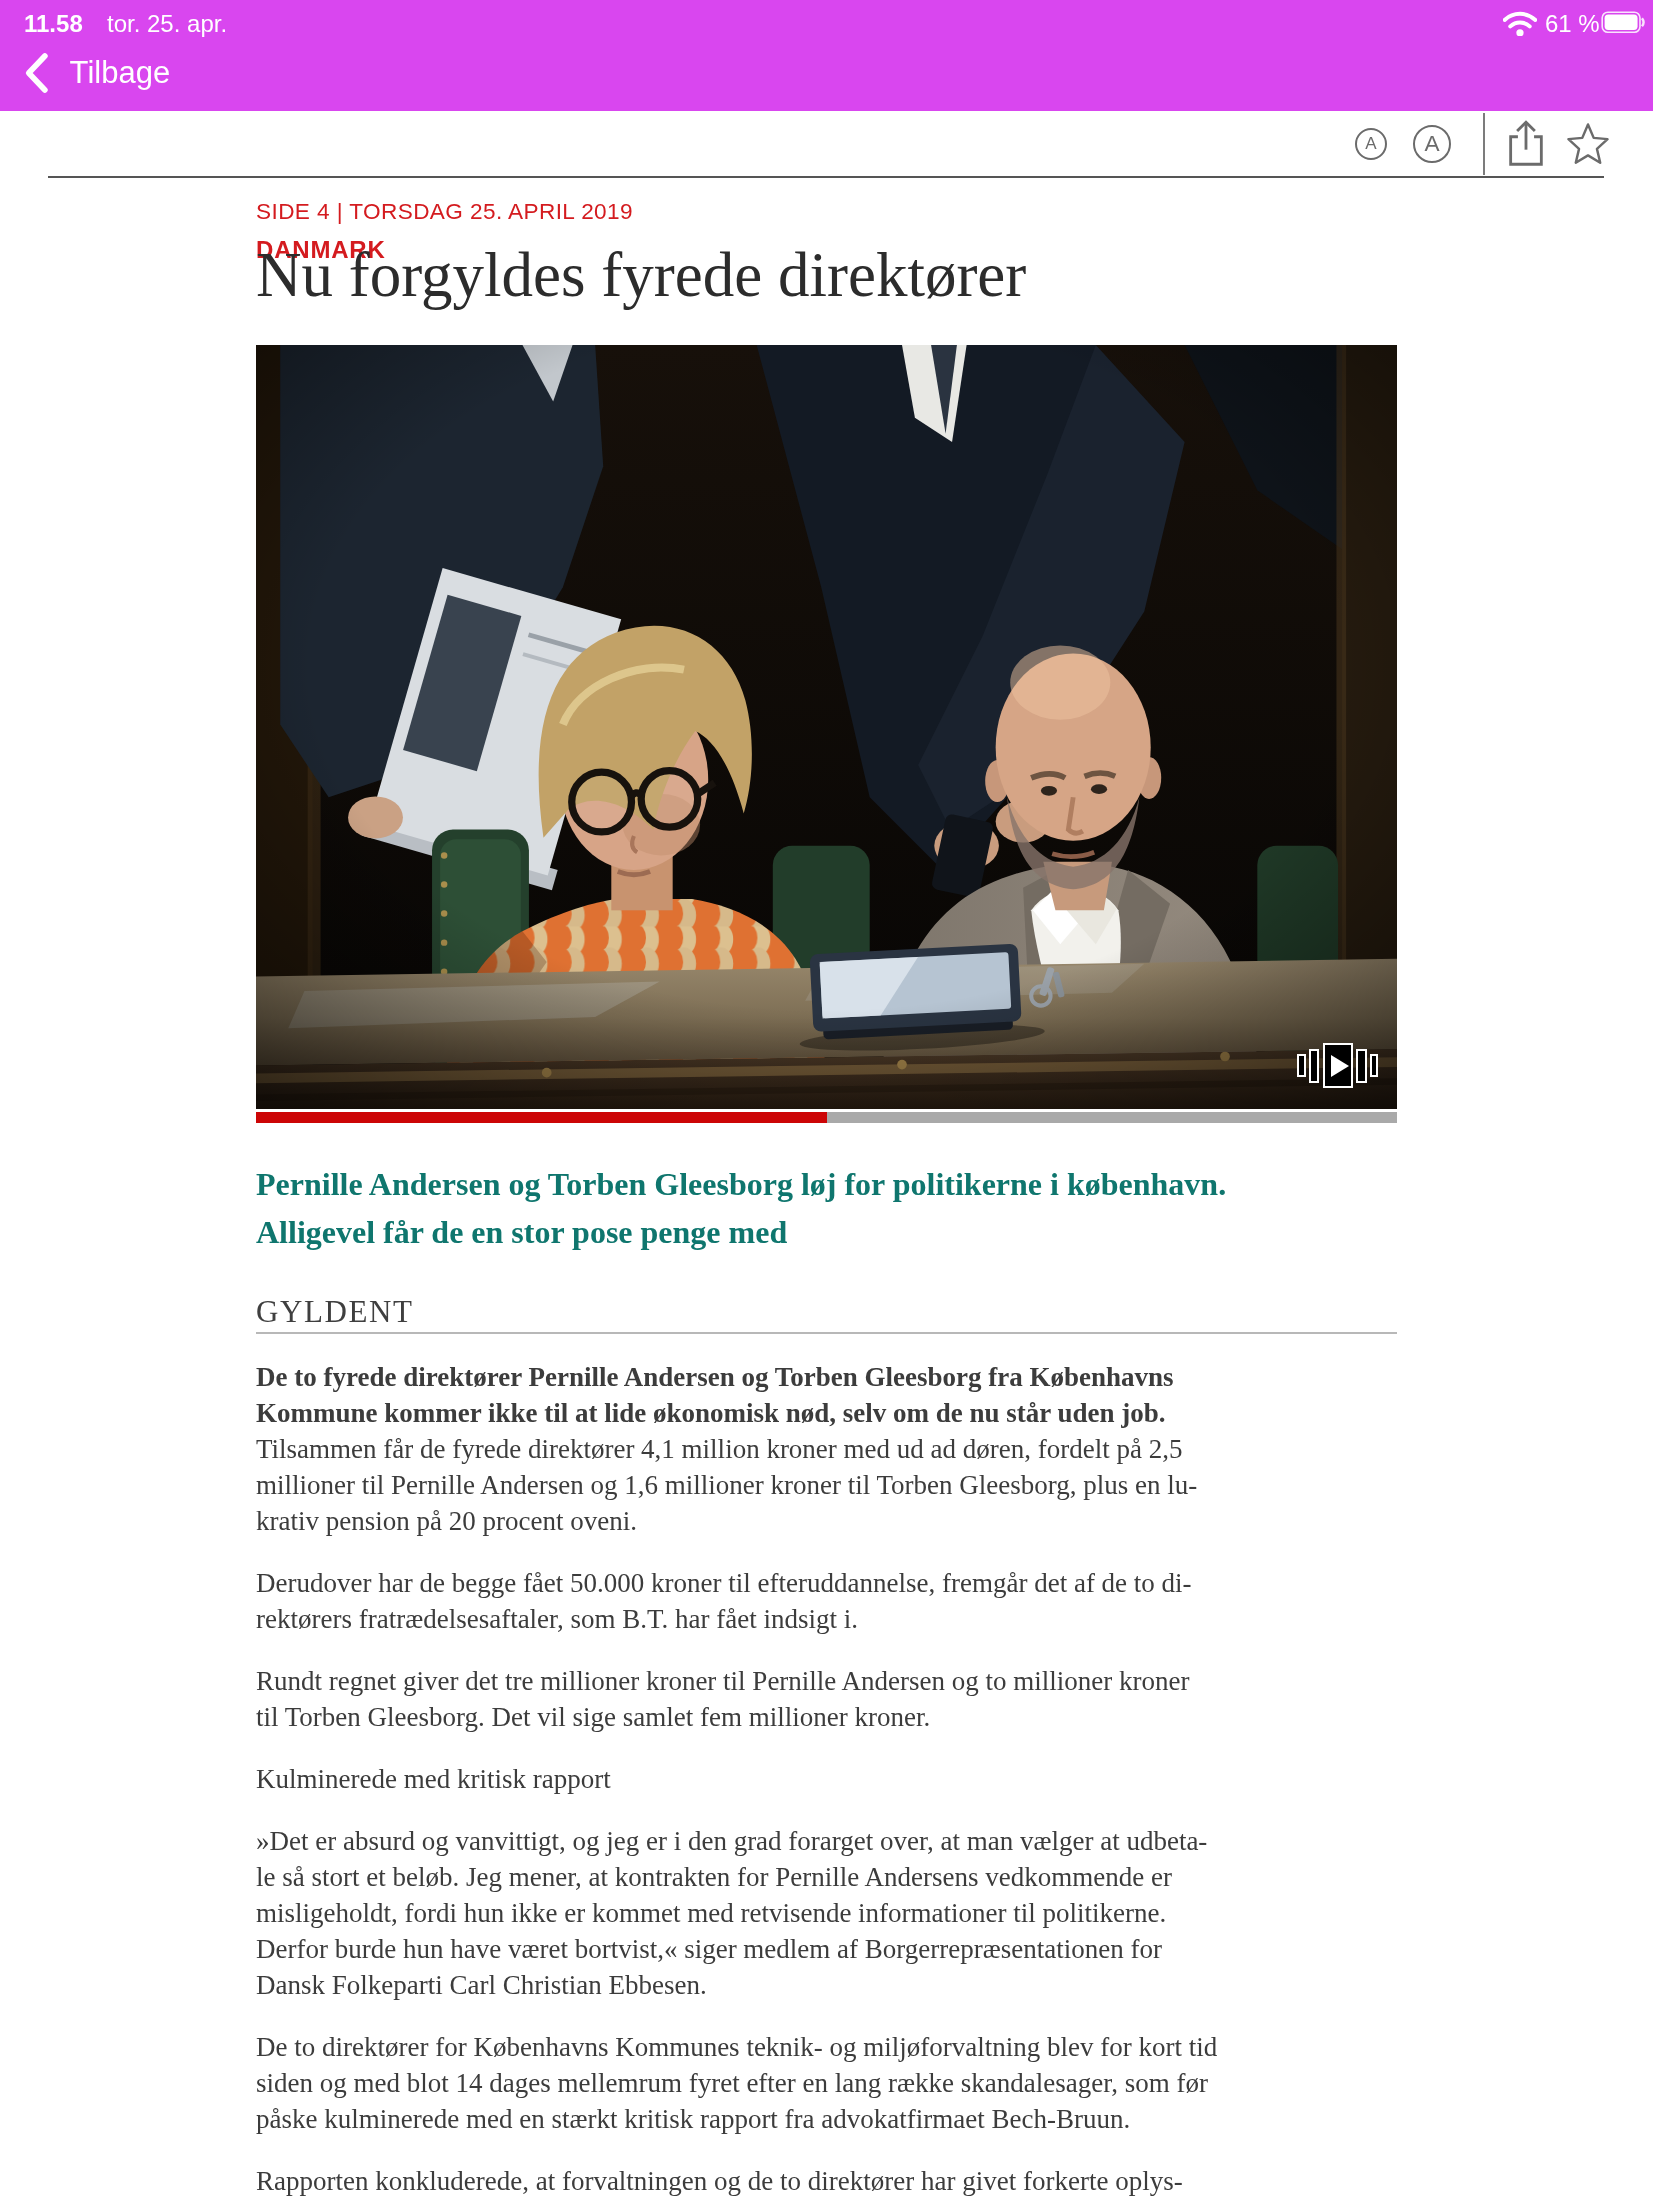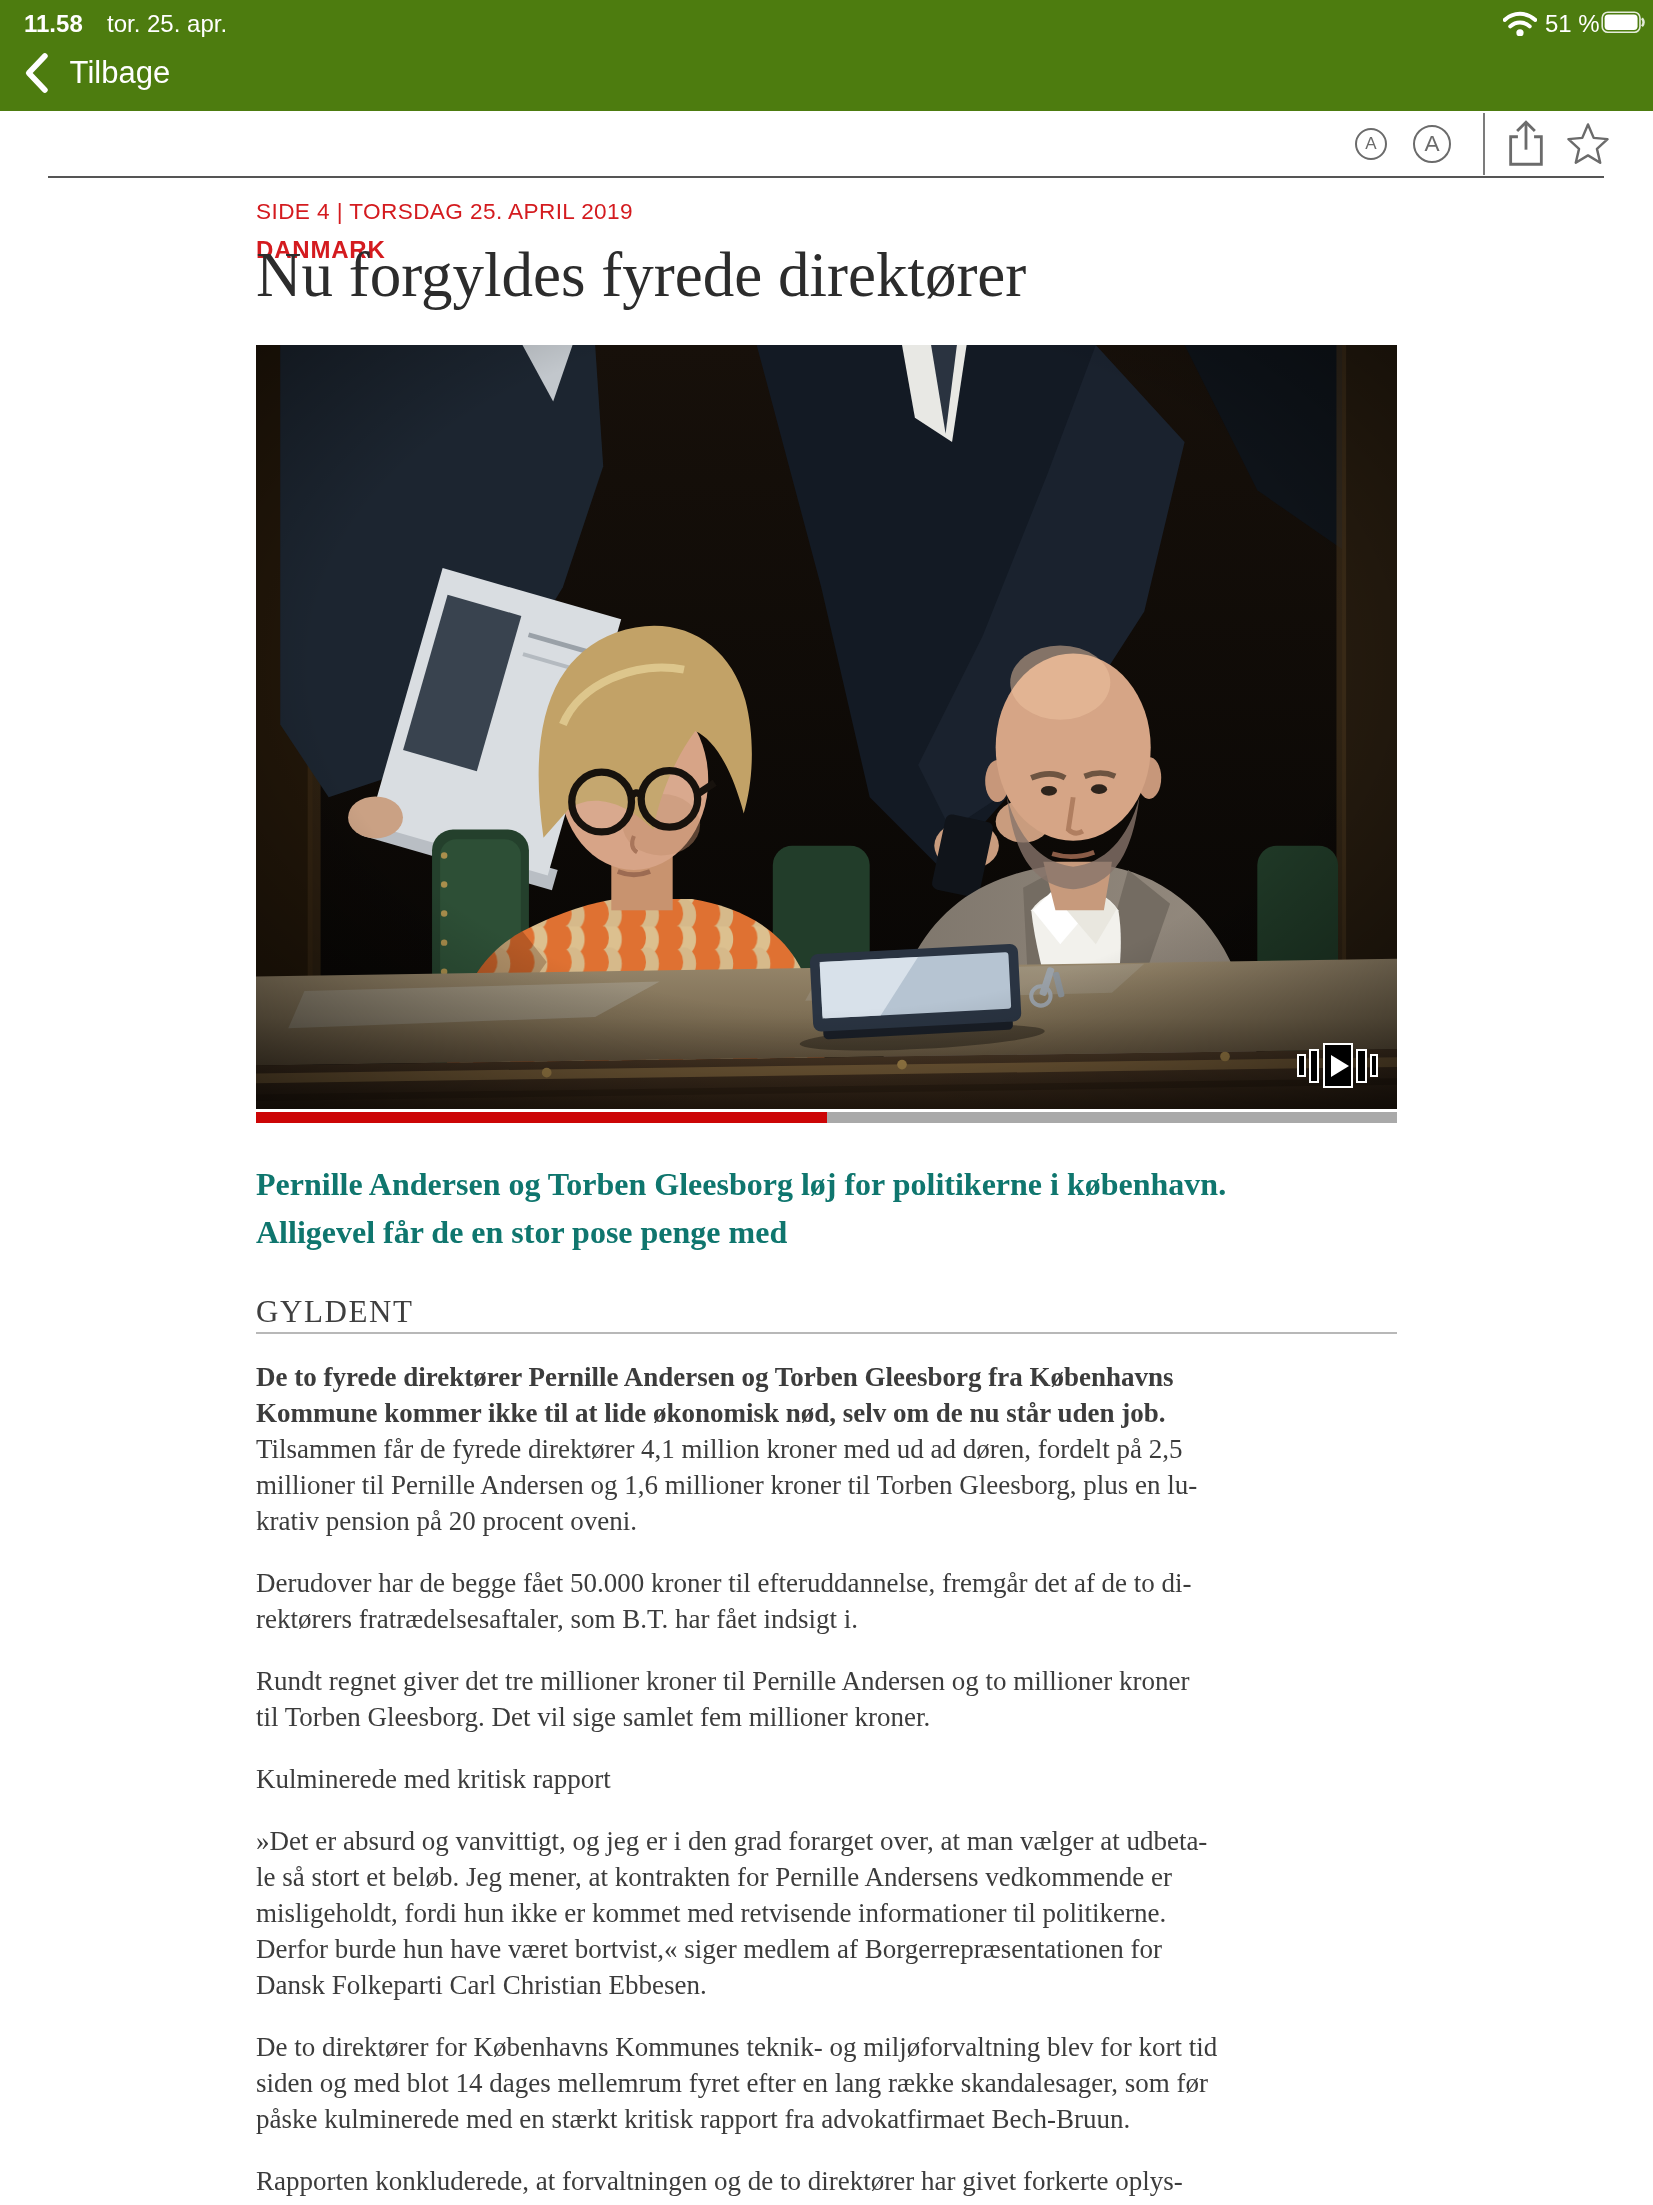--- a/index.html
+++ b/index.html
@@ -3,21 +3,21 @@
 <meta charset="utf-8">
 <style>
   * { margin:0; padding:0; box-sizing:border-box; }
   html,body { background:#e8e8e8; }
   .page {
     position:relative; width:1653px; height:2205px;
     background:#ffffff; overflow:hidden;
     font-family:"Liberation Sans", sans-serif;
   }
   
-  .appbar { position:absolute; top:0; left:0; width:1653px; height:111px; background:#4d7c0f; }
+  .appbar { position:absolute; top:0; left:0; width:1653px; height:111px; background:#d946ef; }
   .statusbar { position:absolute; top:0; left:0; width:100%; height:45px; color:#fff; }
   .st-time  { position:absolute; left:24px;  top:9.7px; font-size:24px; font-weight:bold; }
   .st-date  { position:absolute; left:107px; top:9.7px; font-size:24px; }
   .st-wifi  { position:absolute; left:1503px; top:10.5px; width:34px; height:26px; }
   .st-batt-pct { position:absolute; left:1545px; top:9.7px; font-size:24px; }
   .st-batt  { position:absolute; left:1601px; top:11.3px; width:45px; height:22.6px; }
   .navrow  { position:absolute; top:45px; left:0; width:100%; height:65px; }
   .back-btn { position:absolute; left:22.6px; top:6.5px; display:flex; align-items:center; gap:21px;
               background:none; border:none; color:#fff; cursor:pointer; }
   .back-btn svg { width:26px; height:42px; }
@@ -81,21 +81,21 @@
     <div class="statusbar">
       <span class="st-time">11.58</span>
       <span class="st-date">tor. 25. apr.</span>
       <span class="st-wifi">
         <svg viewBox="0 0 42 32">
           <path d="M2 11 C13 1 29 1 40 11" stroke="#fff" stroke-width="5" fill="none" stroke-linecap="round"></path>
           <path d="M9 19 C16 12.5 26 12.5 33 19" stroke="#fff" stroke-width="5" fill="none" stroke-linecap="round"></path>
           <circle cx="21" cy="27" r="4.5" fill="#fff"></circle>
         </svg>
       </span>
-      <span class="st-batt-pct">51 %</span>
+      <span class="st-batt-pct">61 %</span>
       <span class="st-batt">
         <svg viewBox="0 0 56 28">
           <rect x="1.5" y="1.5" width="47" height="25" rx="7" fill="none" stroke="#fff" stroke-width="2" opacity="0.85"></rect>
           <rect x="4.5" y="4.5" width="41" height="19" rx="4.5" fill="#fff"></rect>
           <path d="M51 9 Q55 14 51 19" stroke="#fff" stroke-width="3" fill="none" opacity="0.85"></path>
         </svg>
       </span>
     </div>
     <div class="navrow">
       <button class="back-btn">

